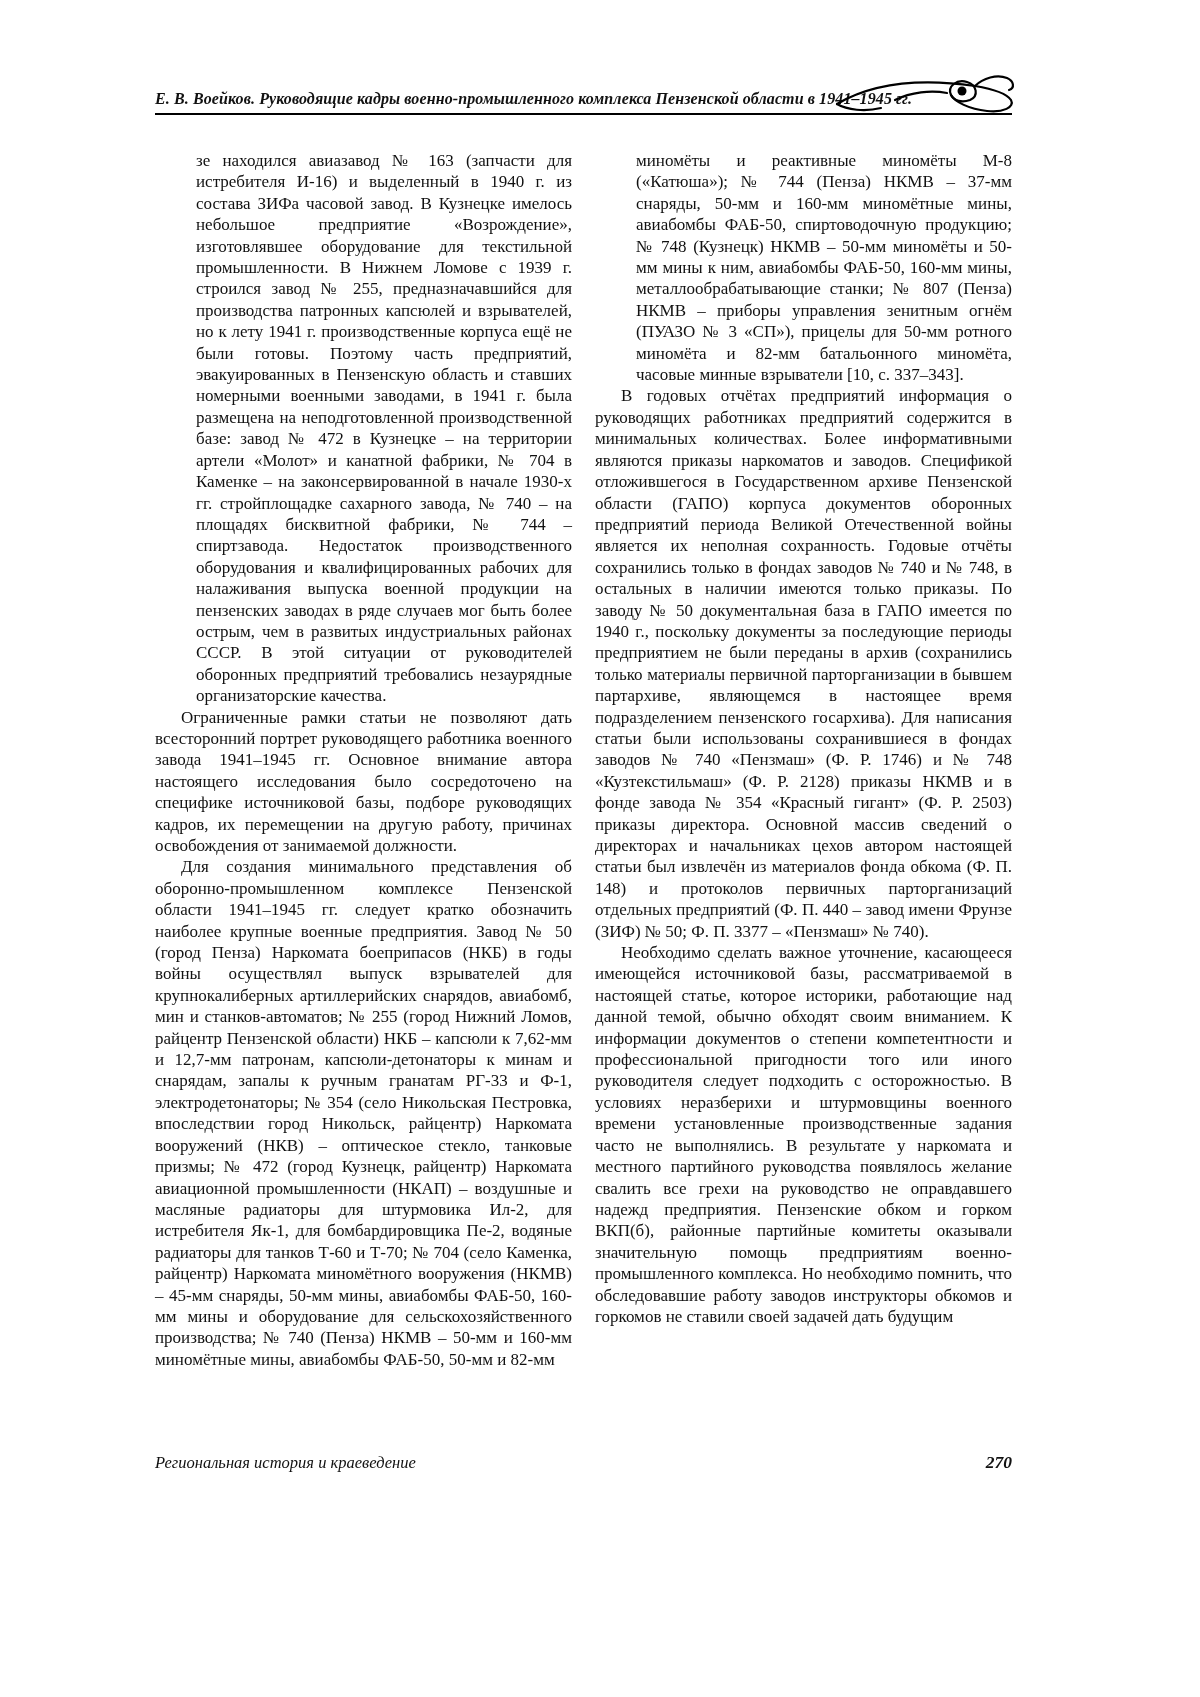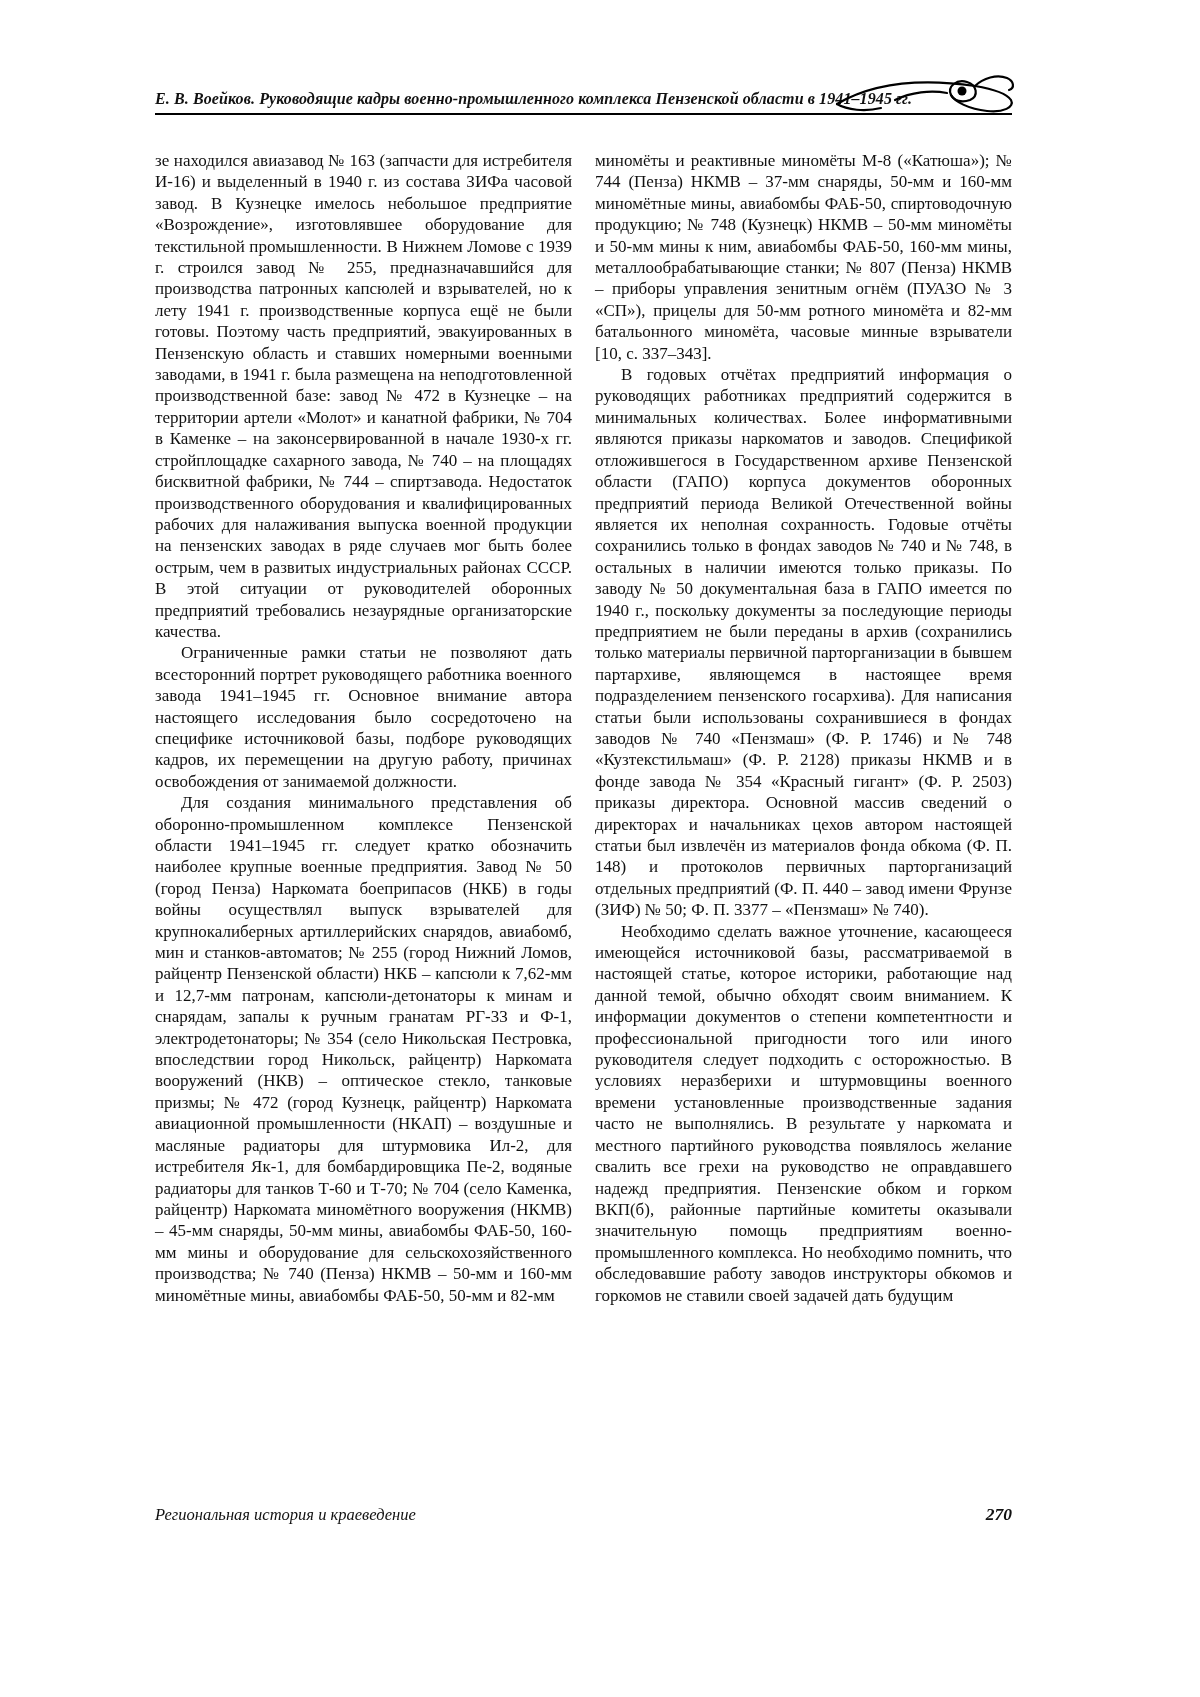--- a/index.html
+++ b/index.html
@@ -62,24 +62,25 @@
     line-height: 21.4px;
     text-align: justify;
     text-justify: inter-word;
   }
   .col p {
     margin: 0;
     text-indent: 26px;
   }
   .col p.noindent {
     text-indent: 0;
+    margin-left: 41px;
   }
   .page-footer {
     position: absolute;
-    top: 1504px;
+    top: 1452px;
     left: 0;
     width: 100%;
     display: flex;
     justify-content: space-between;
     align-items: flex-end;
   }
   .footer-journal {
     font-style: italic;
     font-size: 16.5px;
   }

